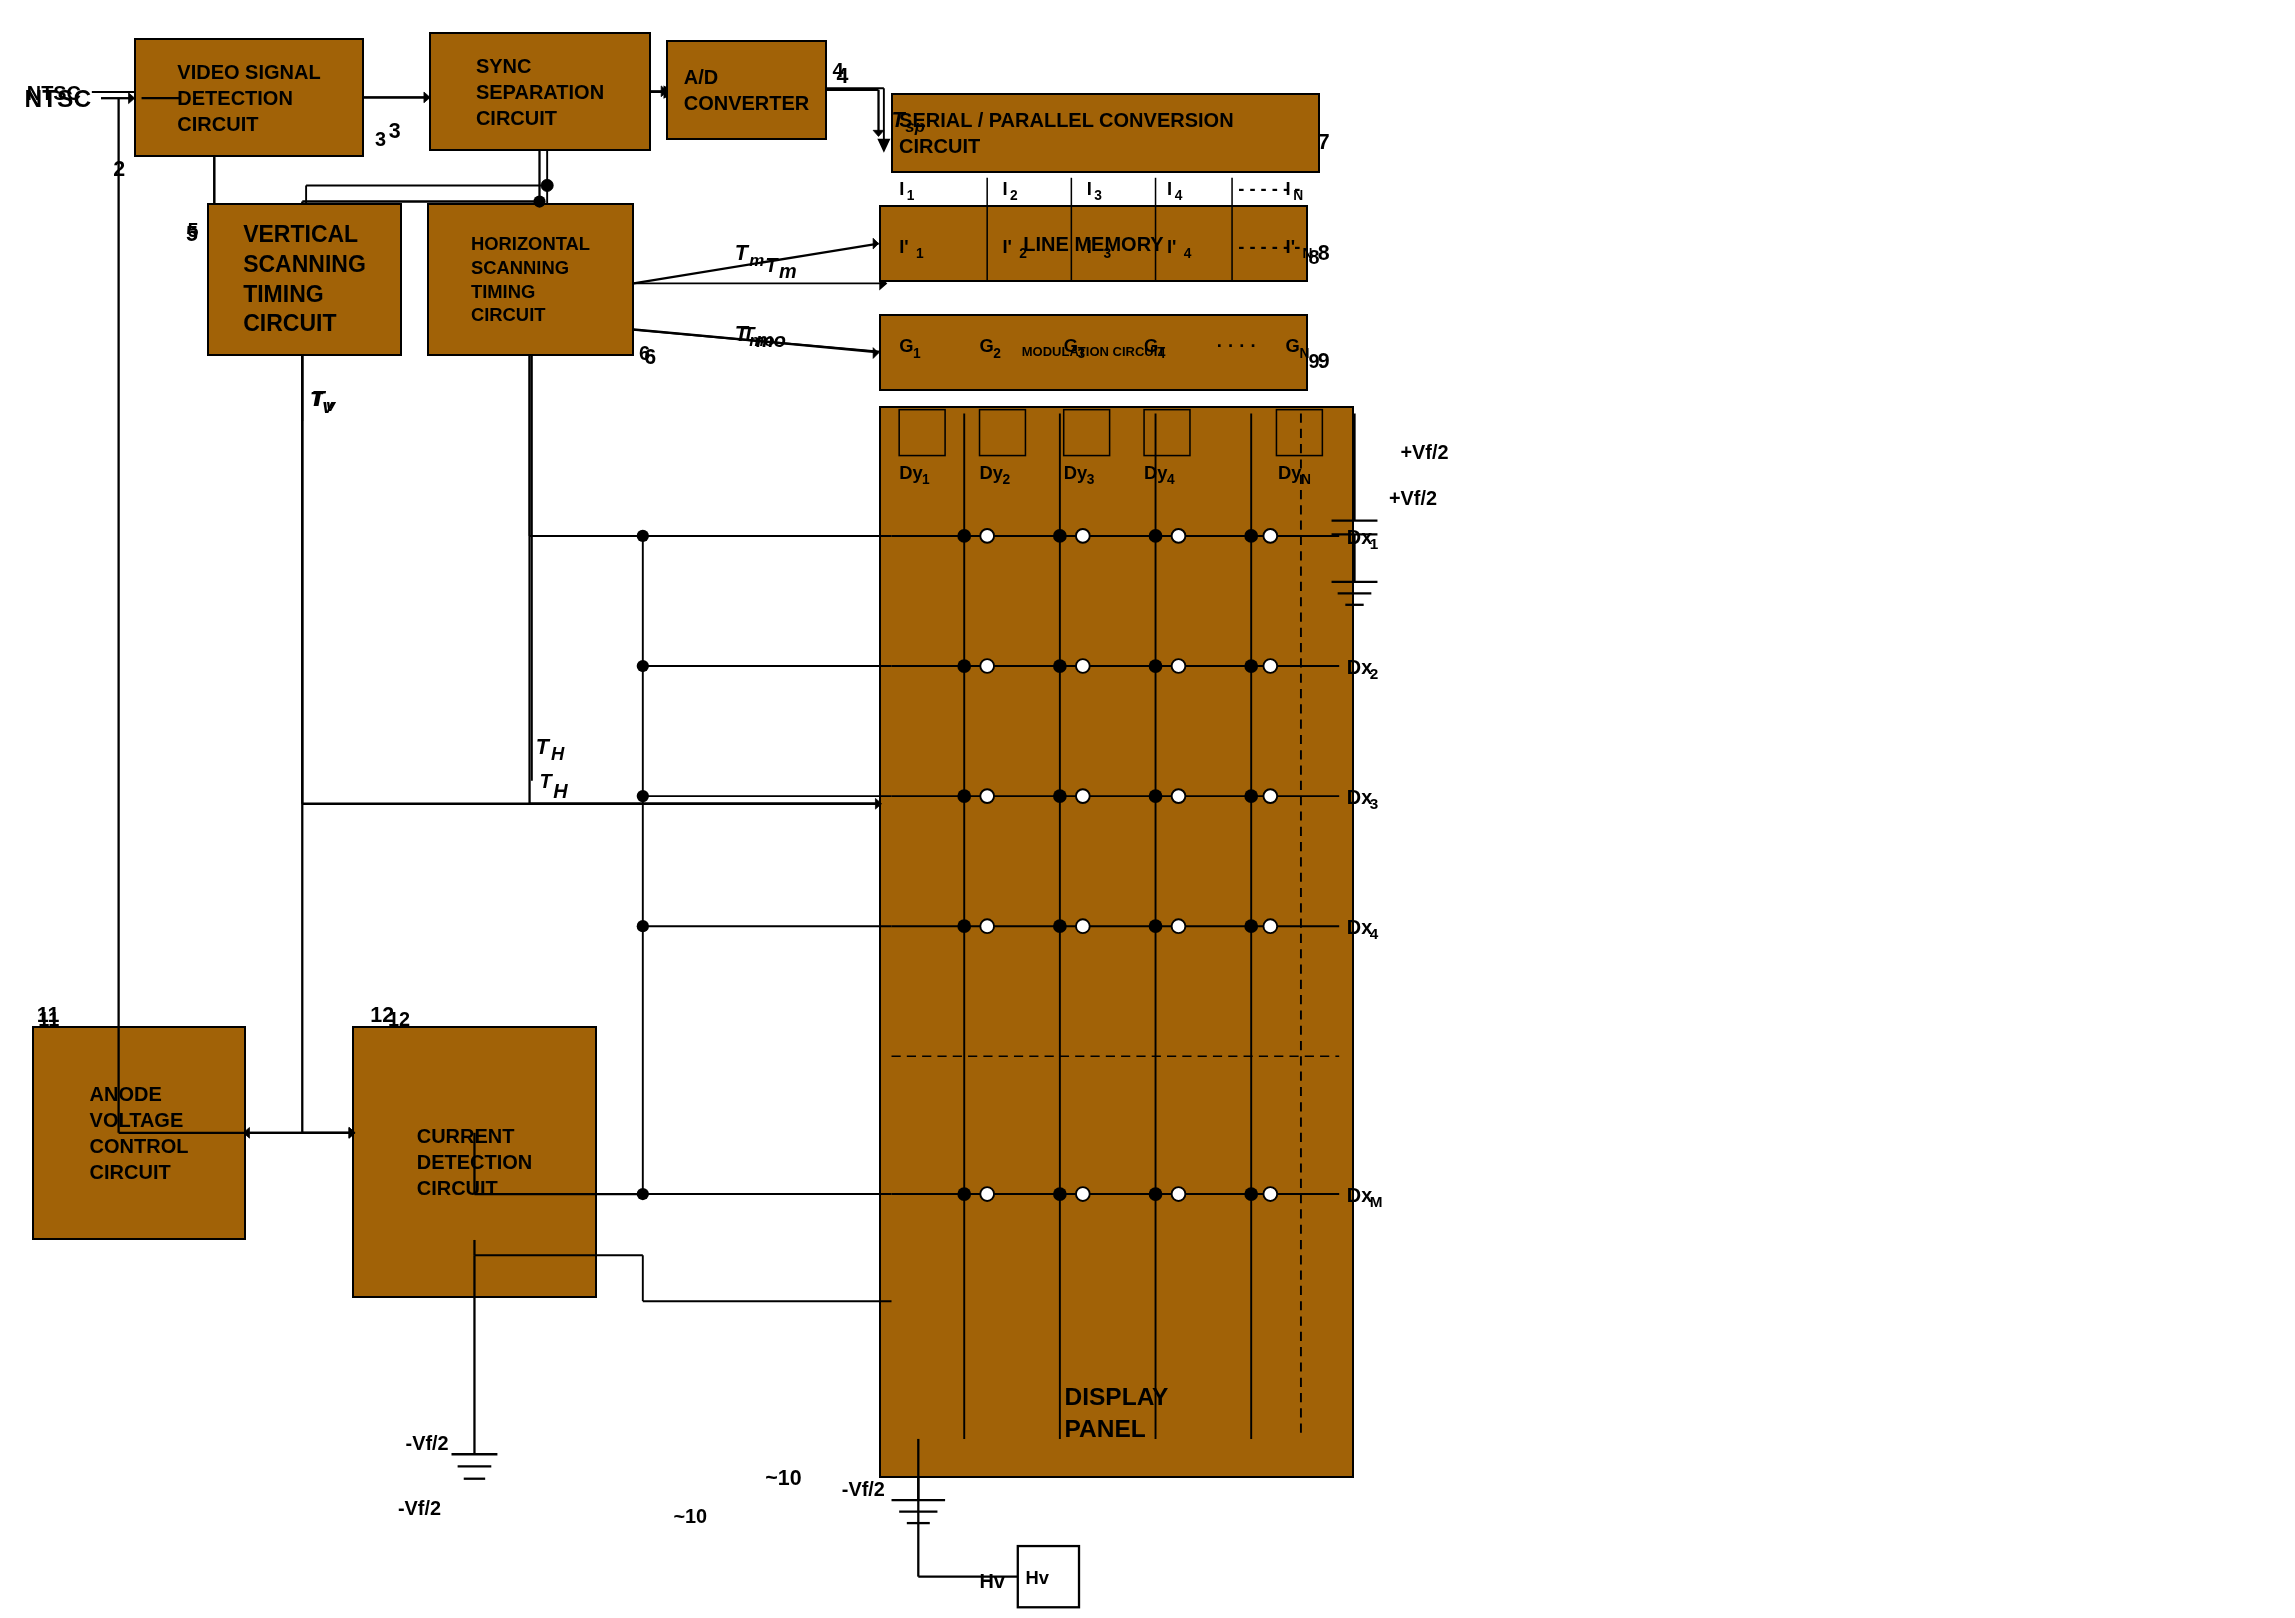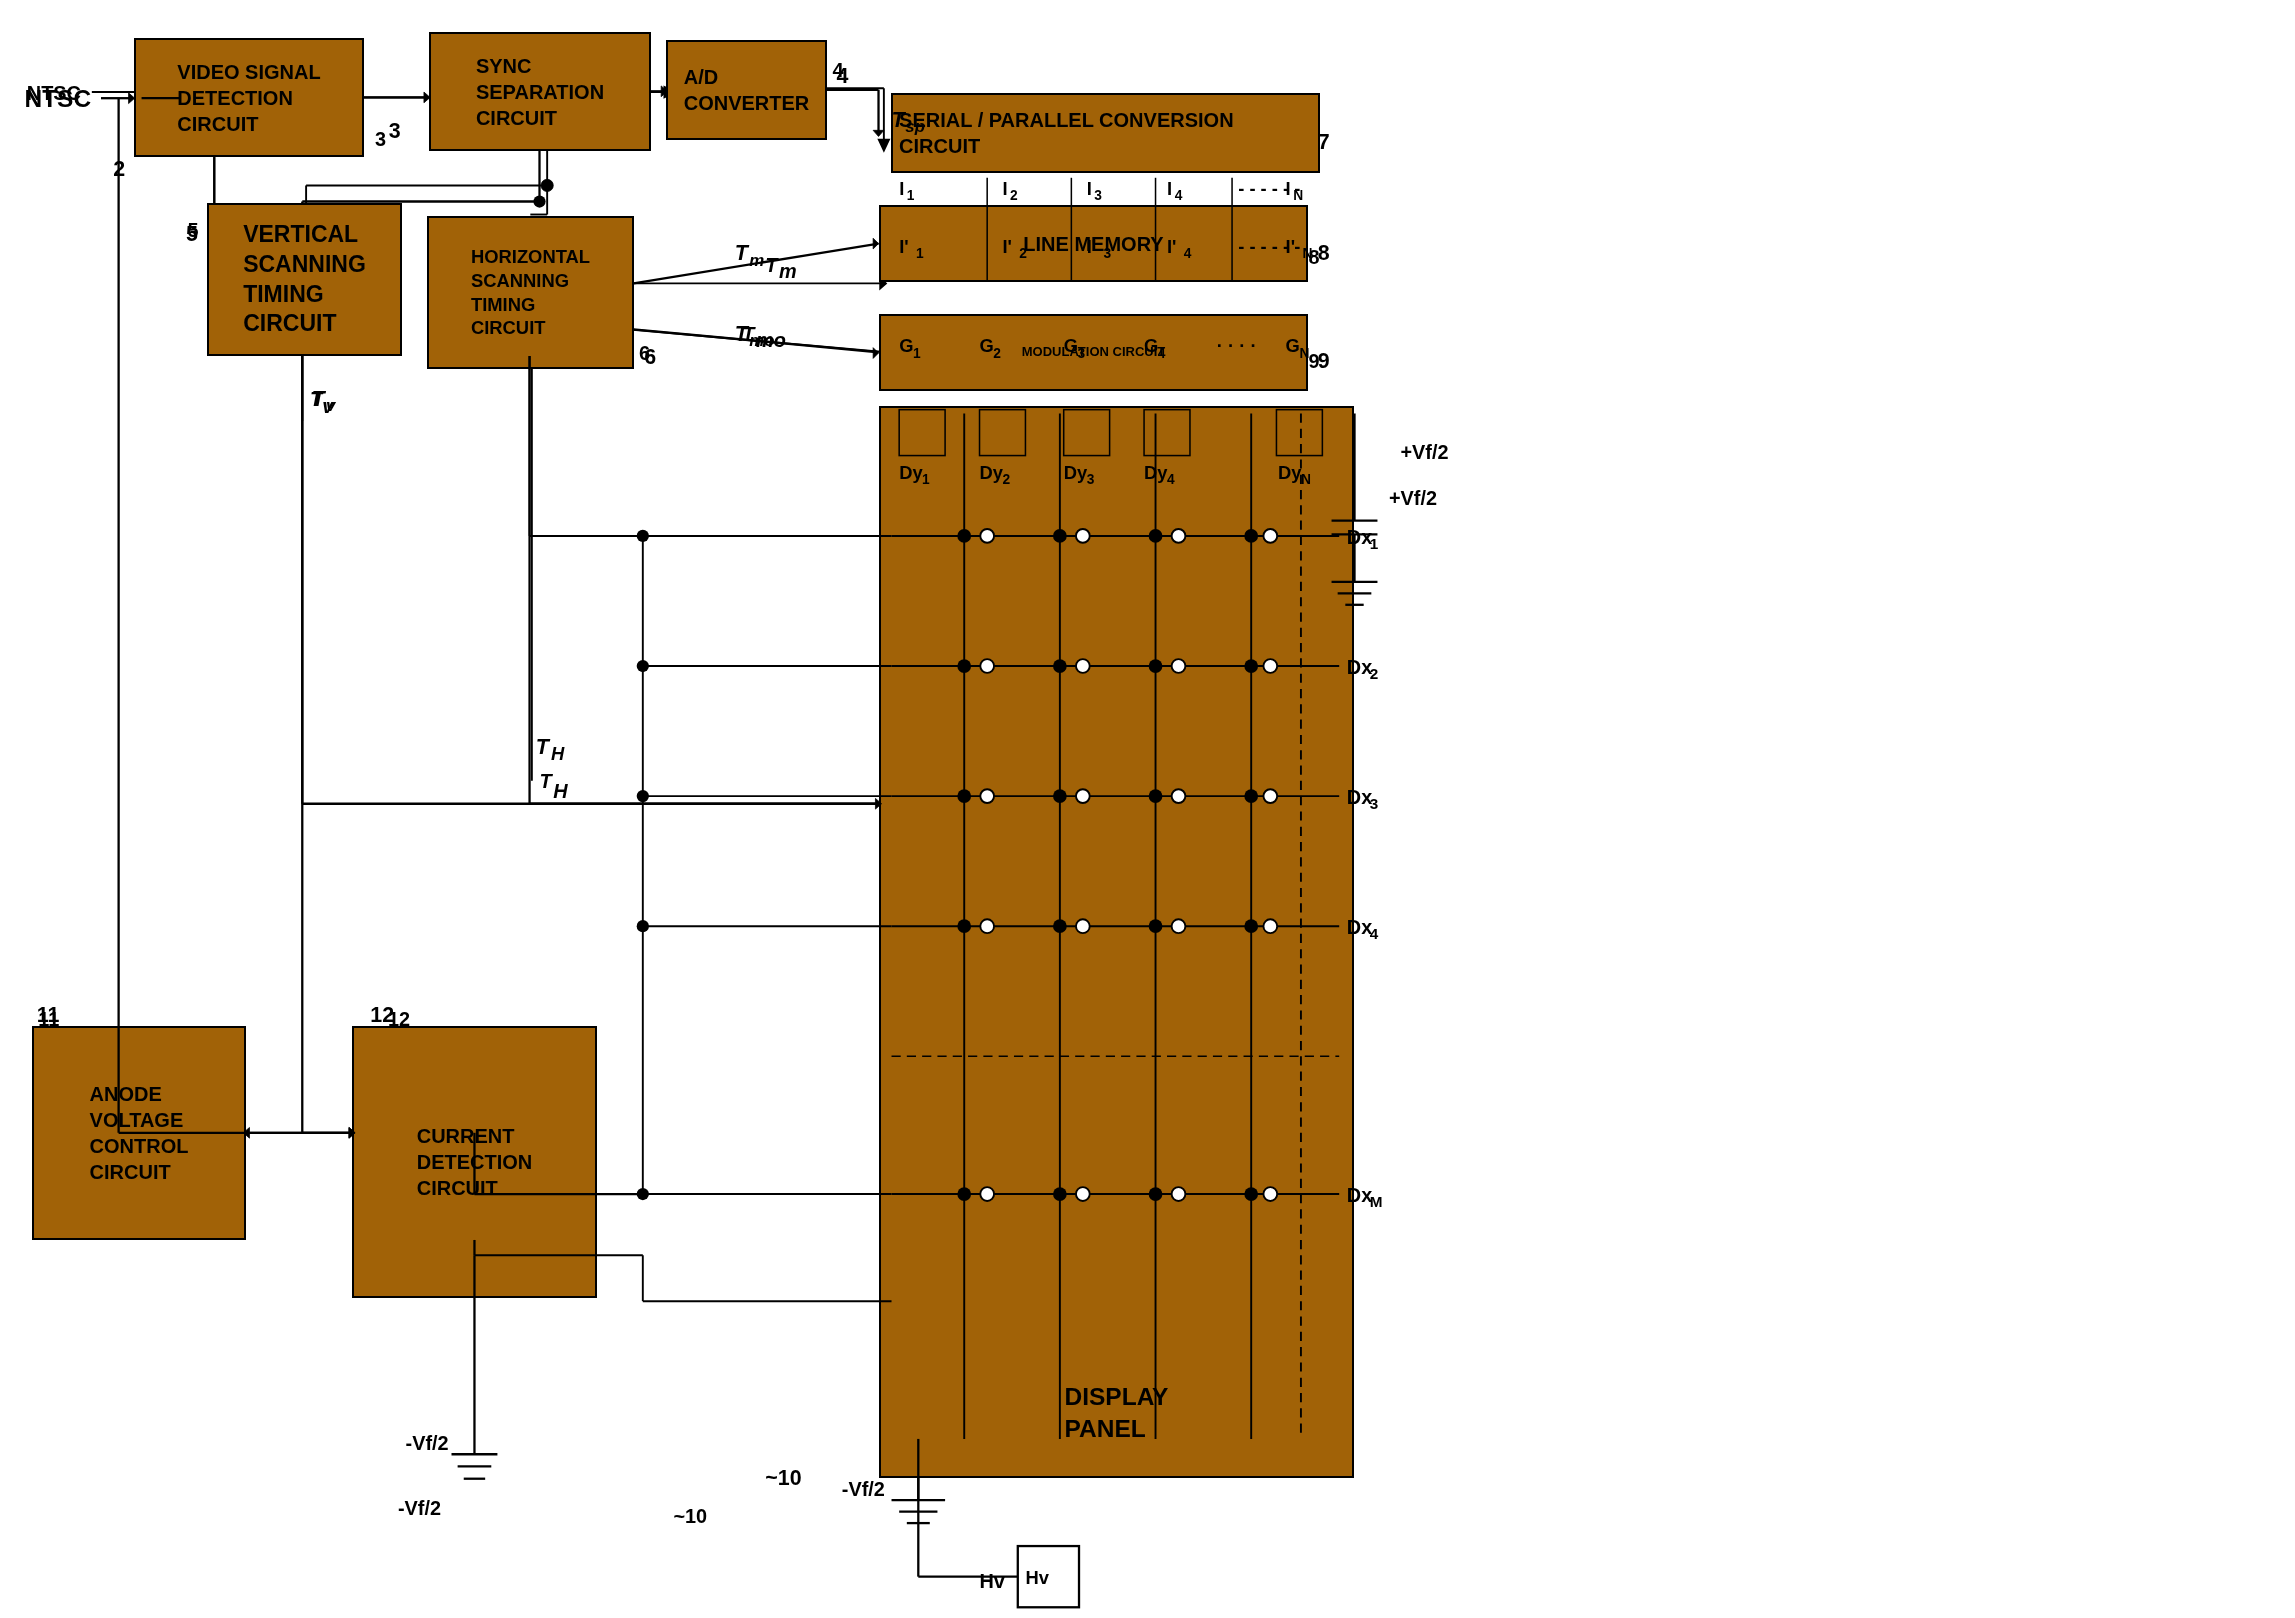--- a/index.html
+++ b/index.html
@@ -161,21 +161,21 @@
   </div>
 
   <div class="block" style="left:879px;top:314px;width:429px;height:77px;font-size:13px;">
     MODULATION CIRCUIT
   </div>
 
   <div class="block" style="left:207px;top:203px;width:195px;height:153px;font-size:23px;">
     VERTICAL<br>SCANNING<br>TIMING<br>CIRCUIT
   </div>
 
-  <div class="block" style="left:427px;top:216px;width:207px;height:153px;font-size:18.4px;">
+  <div class="block" style="left:427px;top:203px;width:207px;height:153px;font-size:18.4px;">
     HORIZONTAL<br>SCANNING<br>TIMING<br>CIRCUIT
   </div>
 
   <div class="block" style="left:879px;top:406px;width:475px;height:1072px;font-size:24.5px;align-items:flex-end;justify-content:center;padding-bottom:31px;">
     DISPLAY<br>PANEL
   </div>
 
   <div class="block" style="left:352px;top:1026px;width:245px;height:272px;font-size:20px;">
     CURRENT<br>DETECTION<br>CIRCUIT
   </div>

